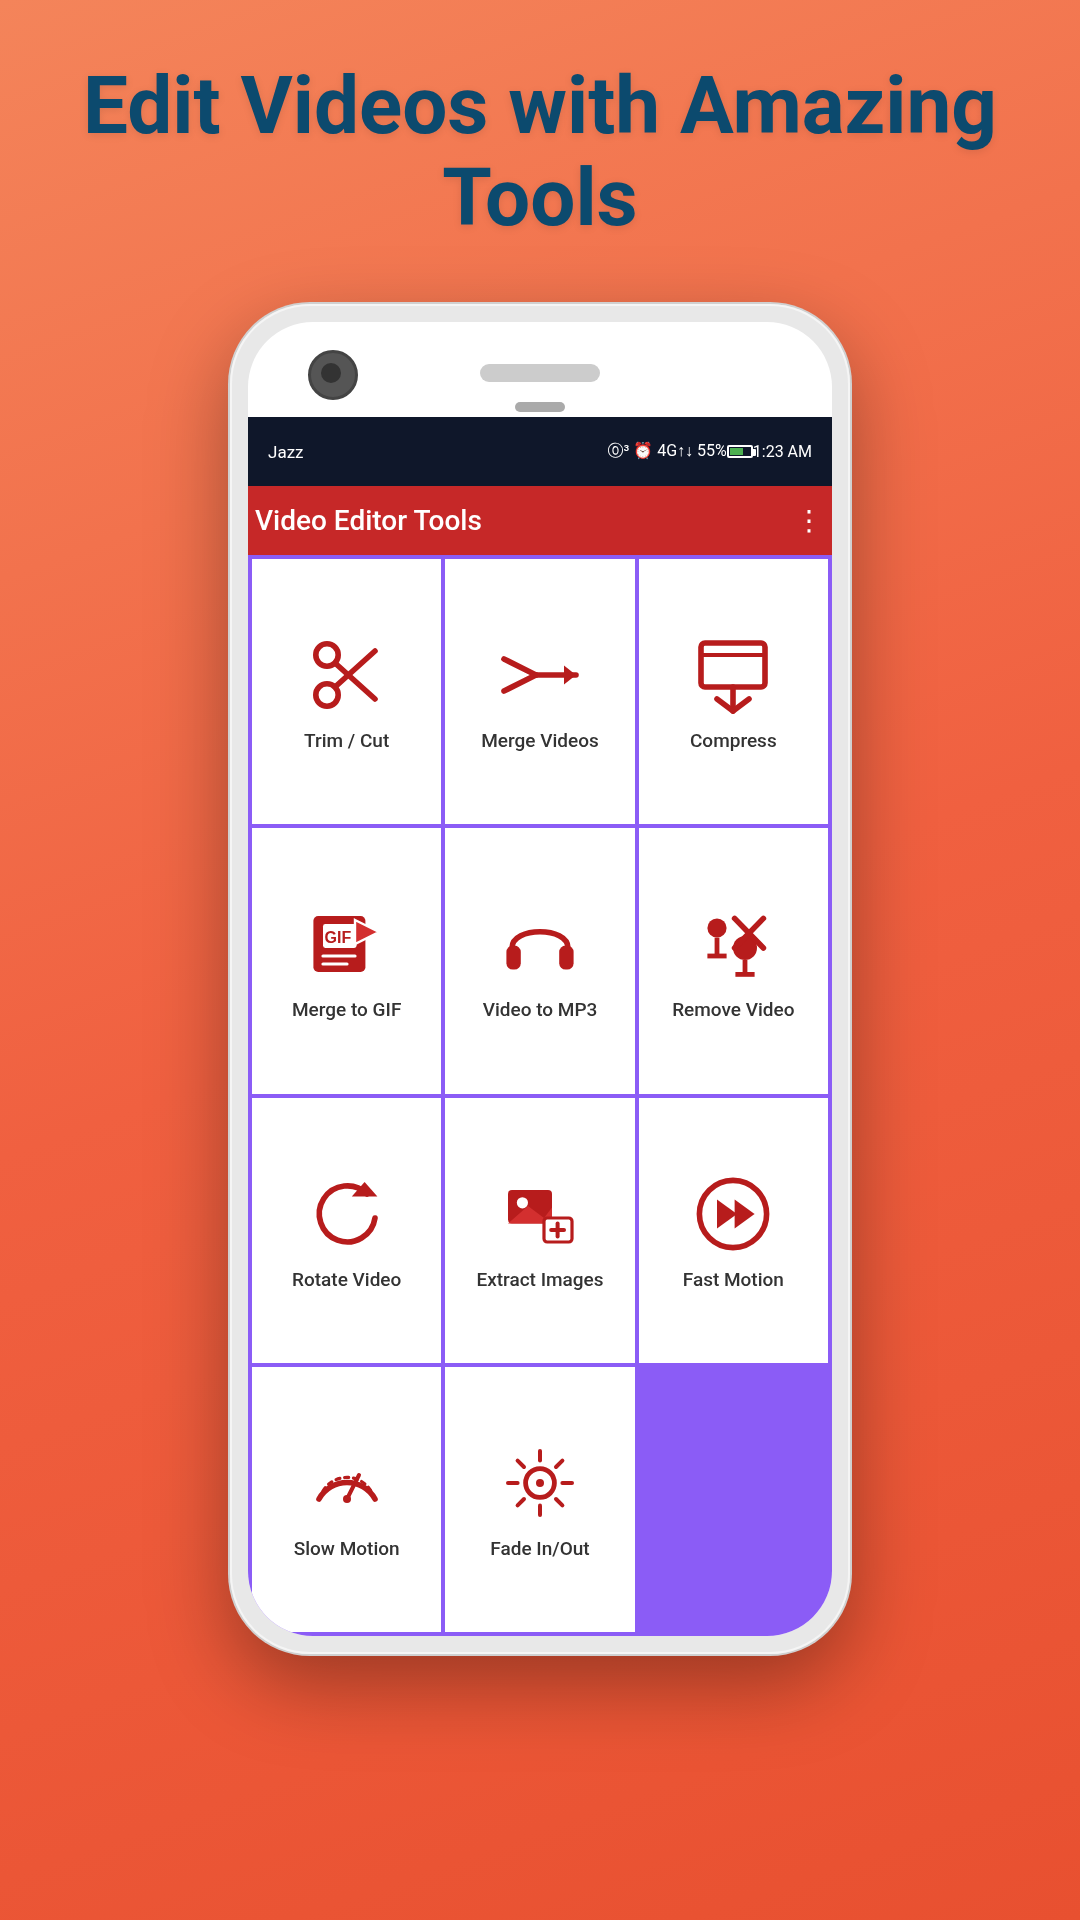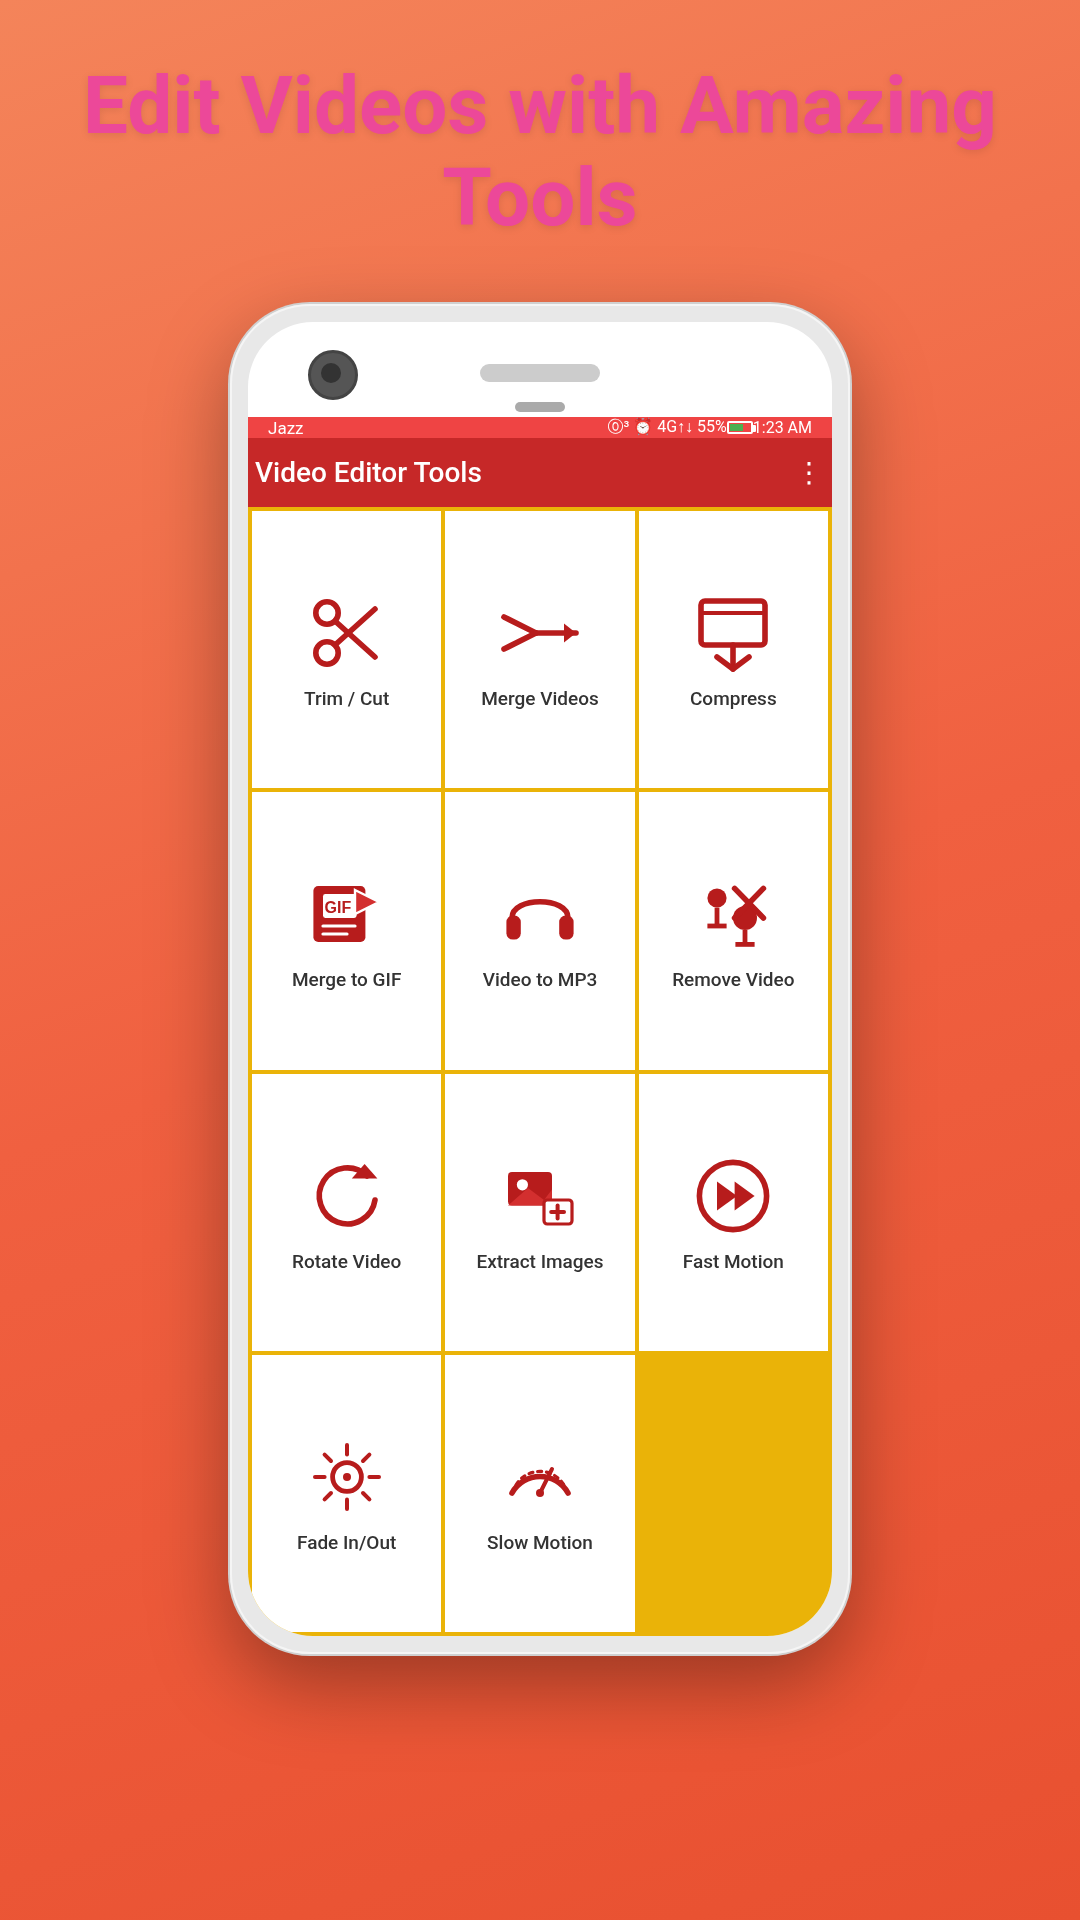--- a/index.html
+++ b/index.html
@@ -8,21 +8,21 @@
       height: 1920px;
       background: linear-gradient(160deg, #f4845a 0%, #f06040 50%, #e85030 100%);
       font-family: 'Roboto', Arial, sans-serif;
       display: flex;
       flex-direction: column;
       align-items: center;
       overflow: hidden;
     }
 
     .hero-title {
-      color: #ec4899;
+      color: #0c4a6e;
       font-size: 80px;
       font-weight: 700;
       text-align: center;
       margin-top: 60px;
       line-height: 1.15;
       padding: 0 60px;
       text-shadow: 0 2px 8px rgba(0,0,0,0.1);
     }
 
     .phone-wrapper {
@@ -88,24 +88,24 @@
       transform: translateX(-50%);
       width: 50px;
       height: 10px;
       background: #aaa;
       border-radius: 5px;
       z-index: 10;
     }
 
     
     .status-bar {
-      background: #ef4444;
+      background: #0f172a;
       color: white;
       font-size: 18px;
-      padding: 0 20px;
+      padding: 24px 20px;
       display: flex;
       justify-content: space-between;
       align-items: center;
       flex-shrink: 0;
       margin-top: 95px;
     }
 
     .status-left { font-size: 17px; }
     .status-right {
       display: flex;
@@ -161,21 +161,21 @@
       cursor: pointer;
       letter-spacing: 2px;
     }
 
     
     .tools-grid {
       display: grid;
       grid-template-columns: 1fr 1fr 1fr;
       gap: 4px;
       padding: 4px;
-      background: #eab308;
+      background: #8b5cf6;
       flex: 1;
     }
 
     .tool-cell {
       background: white;
       display: flex;
       flex-direction: column;
       align-items: center;
       justify-content: center;
       padding: 24px 10px 20px;
@@ -327,45 +327,45 @@
         </div>
         <div class="tool-cell">
           <div class="tool-icon">
             <svg viewBox="0 0 100 100" fill="none" xmlns="http://www.w3.org/2000/svg">
     <circle cx="50" cy="50" r="42" stroke="#b71c1c" stroke-width="7" fill="none"></circle>
     <polygon points="30,32 55,50 30,68" fill="#b71c1c"></polygon>
     <polygon points="52,32 77,50 52,68" fill="#b71c1c"></polygon>
   </svg>
           </div>
           <span class="tool-label">Fast Motion</span>
+        </div>
+        <div class="tool-cell">
+          <div class="tool-icon">
+            <svg viewBox="0 0 100 100" fill="none" xmlns="http://www.w3.org/2000/svg">
+    <path d="M15 70 A40 40 0 0 1 85 70" stroke="#b71c1c" stroke-width="7" fill="none" stroke-linecap="round"></path>
+    <path d="M20 60 A35 35 0 0 1 80 60" stroke="#b71c1c" stroke-width="4" fill="none" stroke-linecap="round" stroke-dasharray="5 6"></path>
+    <line x1="50" y1="70" x2="65" y2="40" stroke="#b71c1c" stroke-width="5" stroke-linecap="round"></line>
+    <circle cx="50" cy="70" r="5" fill="#b71c1c"></circle>
+  </svg>
+          </div>
+          <span class="tool-label">Slow Motion</span>
         </div>
         <div class="tool-cell">
           <div class="tool-icon">
             <svg viewBox="0 0 100 100" fill="none" xmlns="http://www.w3.org/2000/svg">
     <circle cx="50" cy="50" r="18" stroke="#b71c1c" stroke-width="6" fill="none"></circle>
     <circle cx="50" cy="50" r="5" fill="#b71c1c"></circle>
     <line x1="50" y1="10" x2="50" y2="22" stroke="#b71c1c" stroke-width="5" stroke-linecap="round"></line>
     <line x1="50" y1="78" x2="50" y2="90" stroke="#b71c1c" stroke-width="5" stroke-linecap="round"></line>
     <line x1="10" y1="50" x2="22" y2="50" stroke="#b71c1c" stroke-width="5" stroke-linecap="round"></line>
     <line x1="78" y1="50" x2="90" y2="50" stroke="#b71c1c" stroke-width="5" stroke-linecap="round"></line>
     <line x1="22" y1="22" x2="30" y2="30" stroke="#b71c1c" stroke-width="5" stroke-linecap="round"></line>
     <line x1="70" y1="70" x2="78" y2="78" stroke="#b71c1c" stroke-width="5" stroke-linecap="round"></line>
     <line x1="78" y1="22" x2="70" y2="30" stroke="#b71c1c" stroke-width="5" stroke-linecap="round"></line>
     <line x1="30" y1="70" x2="22" y2="78" stroke="#b71c1c" stroke-width="5" stroke-linecap="round"></line>
   </svg>
           </div>
           <span class="tool-label">Fade In/Out</span>
         </div>
-        <div class="tool-cell">
-          <div class="tool-icon">
-            <svg viewBox="0 0 100 100" fill="none" xmlns="http://www.w3.org/2000/svg">
-    <path d="M15 70 A40 40 0 0 1 85 70" stroke="#b71c1c" stroke-width="7" fill="none" stroke-linecap="round"></path>
-    <path d="M20 60 A35 35 0 0 1 80 60" stroke="#b71c1c" stroke-width="4" fill="none" stroke-linecap="round" stroke-dasharray="5 6"></path>
-    <line x1="50" y1="70" x2="65" y2="40" stroke="#b71c1c" stroke-width="5" stroke-linecap="round"></line>
-    <circle cx="50" cy="70" r="5" fill="#b71c1c"></circle>
-  </svg>
-          </div>
-          <span class="tool-label">Slow Motion</span>
-        </div>
       </div>
 
   </div>
 </div>
 
 </body></html>

